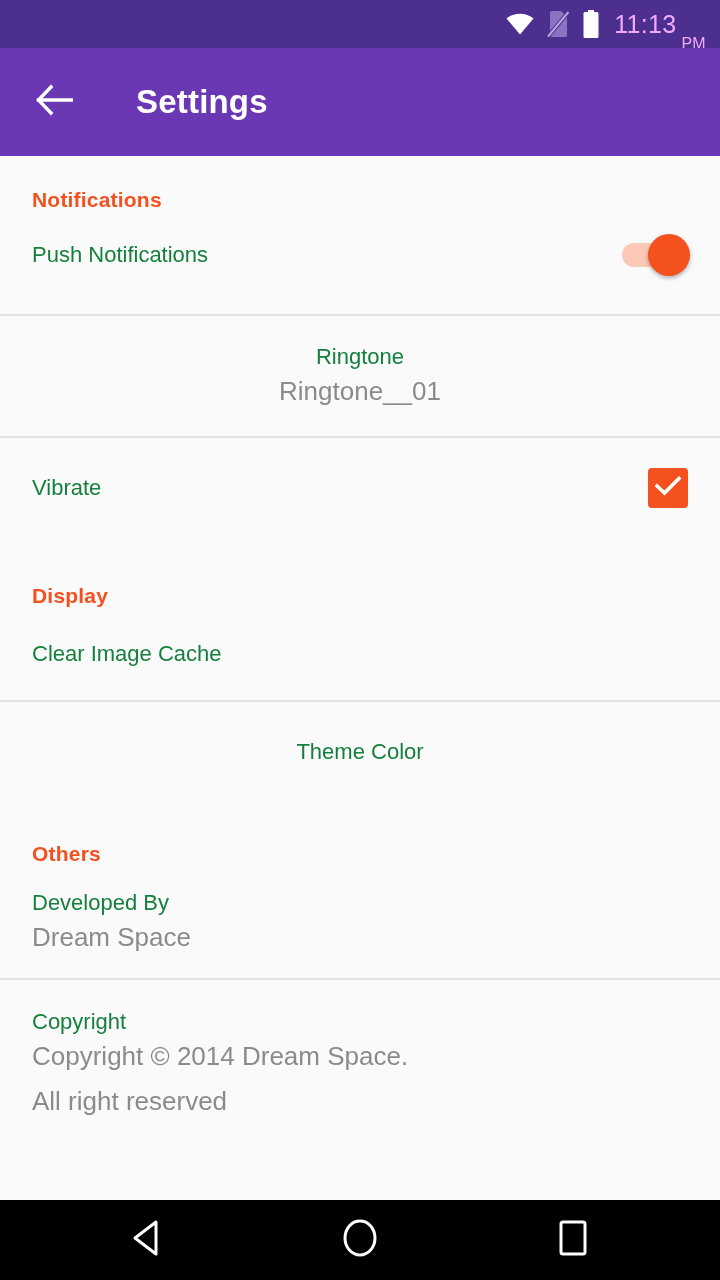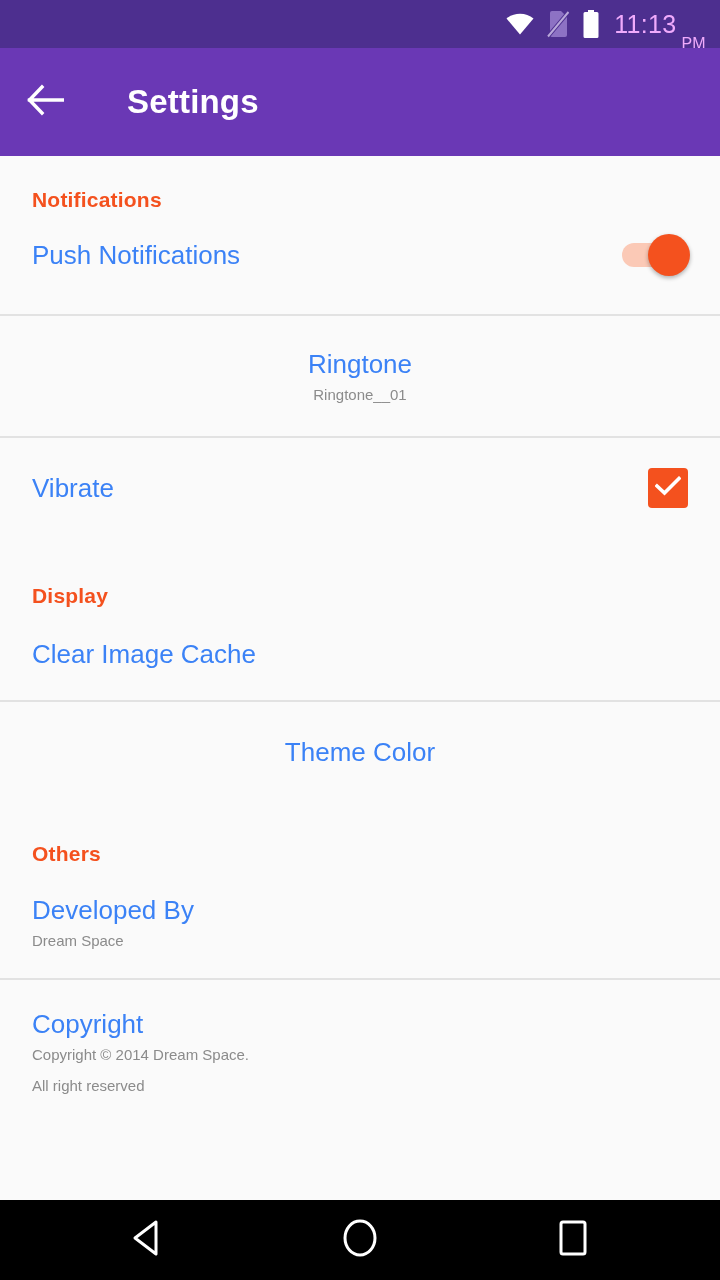--- a/index.html
+++ b/index.html
@@ -29,21 +29,21 @@
     margin-left:14px; letter-spacing:0.3px;
     display:flex; align-items:center;
   }
   .sb-ampm { font-size:16px; margin-left:5px; font-weight:500;margin-top:40px; }
 
   
   #toolbar {
     height:108px; flex:0 0 108px;
     background:#6a38b5;
     display:flex; align-items:center;
-    padding-left:19px;
+    padding-left:28px;
   }
   #back-btn {
     width:52px; height:52px;
     display:flex; align-items:center; justify-content:center;
     flex:0 0 52px;
   }
   #toolbar-title {
     color:#ffffff;
     font-size:33px;
     font-weight:700;
@@ -66,25 +66,25 @@
     letter-spacing:0.2px;
   }
   .row {
     display:flex; align-items:center;
     padding:0 32px;
     min-height:74px;
     position:relative;
   }
   .row-texts { flex:1 1 auto; }
   .row-title {
-    font-size:26px; color:#3b82f6; font-weight:400;
+    font-size:22px; color:#15803d; font-weight:400;
     line-height:1.25;
   }
   .row-sub {
-    font-size:15px; color:#8b8b8b; font-weight:400;
+    font-size:26px; color:#8b8b8b; font-weight:400;
     line-height:1.3; margin-top:4px;
   }
   .divider {
     height:2px; background:#e2e2e2; width:100%;
   }
   .spacer-sm { height:16px; }
 
   
   .switch {
     position:relative;

